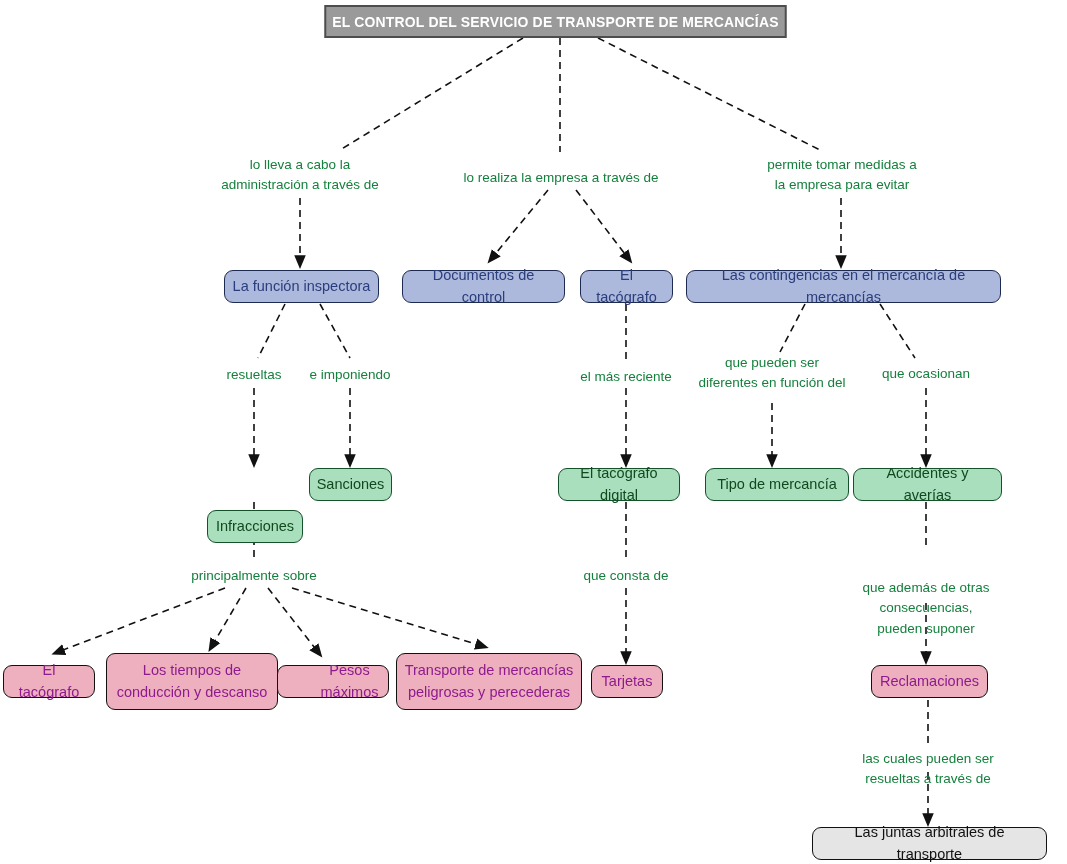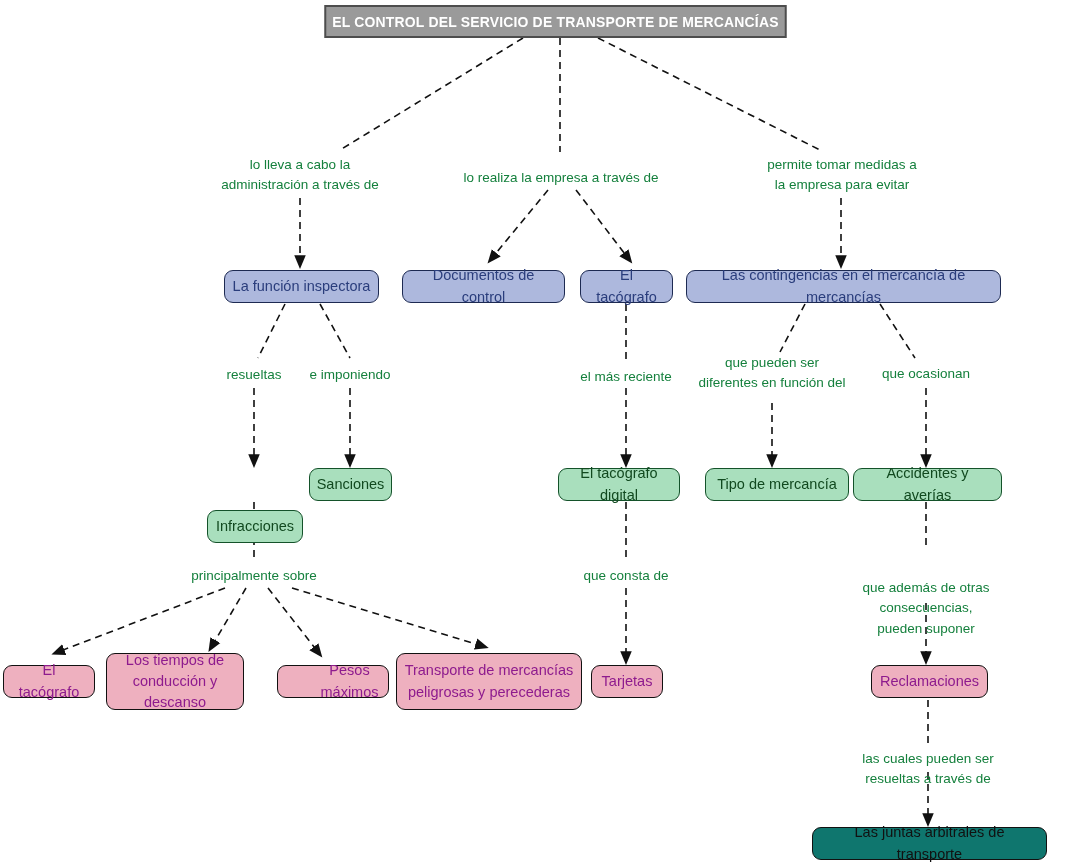--- a/index.html
+++ b/index.html
@@ -59,21 +59,21 @@
     background: #a9dfbd;
     border: 1.6px solid #14522a;
     color: #11491f;
   }
   .node.pink {
     background: #eeb0bf;
     border: 1.6px solid #111111;
     color: #8e1b8e;
   }
   .node.yellow {
-    background: #0f766e;
+    background: #e5e5e5;
     border: 1.6px solid #111111;
     color: #111111;
   }
   
   .link-label {
     position: absolute;
     color: #15803d;
     font-size: 13.5px;
     line-height: 1.5;
     text-align: center;
@@ -194,21 +194,21 @@
 <div class="node green" style="left:309px; top:468px; width:83px; height:33px;">Sanciones</div>
 
 <div class="node green" style="left:558px; top:468px; width:122px; height:33px;">El tacógrafo digital</div>
 
 <div class="node green" style="left:705px; top:468px; width:144px; height:33px;">Tipo de mercancía</div>
 
 <div class="node green" style="left:853px; top:468px; width:149px; height:33px;">Accidentes y averías</div>
 
 <div class="node pink" style="left:3px; top:665px; width:92px; height:33px;">El tacógrafo</div>
 
-<div class="node pink" style="left:106px; top:653px; width:138px; height:57px;">Los tiempos de
+<div class="node pink" style="left:106px; top:653px; width:172px; height:57px;">Los tiempos de
 conducción y descanso</div>
 
 <div class="node pink" style="left:277px; top:665px; width:112px; height:33px;padding-left:40px;">Pesos máximos</div>
 
 <div class="node pink" style="left:396px; top:653px; width:186px; height:57px;">Transporte de mercancías
 peligrosas y perecederas</div>
 
 <div class="node pink" style="left:591px; top:665px; width:72px; height:33px;">Tarjetas</div>
 
 <div class="node pink" style="left:871px; top:665px; width:117px; height:33px;">Reclamaciones</div>

